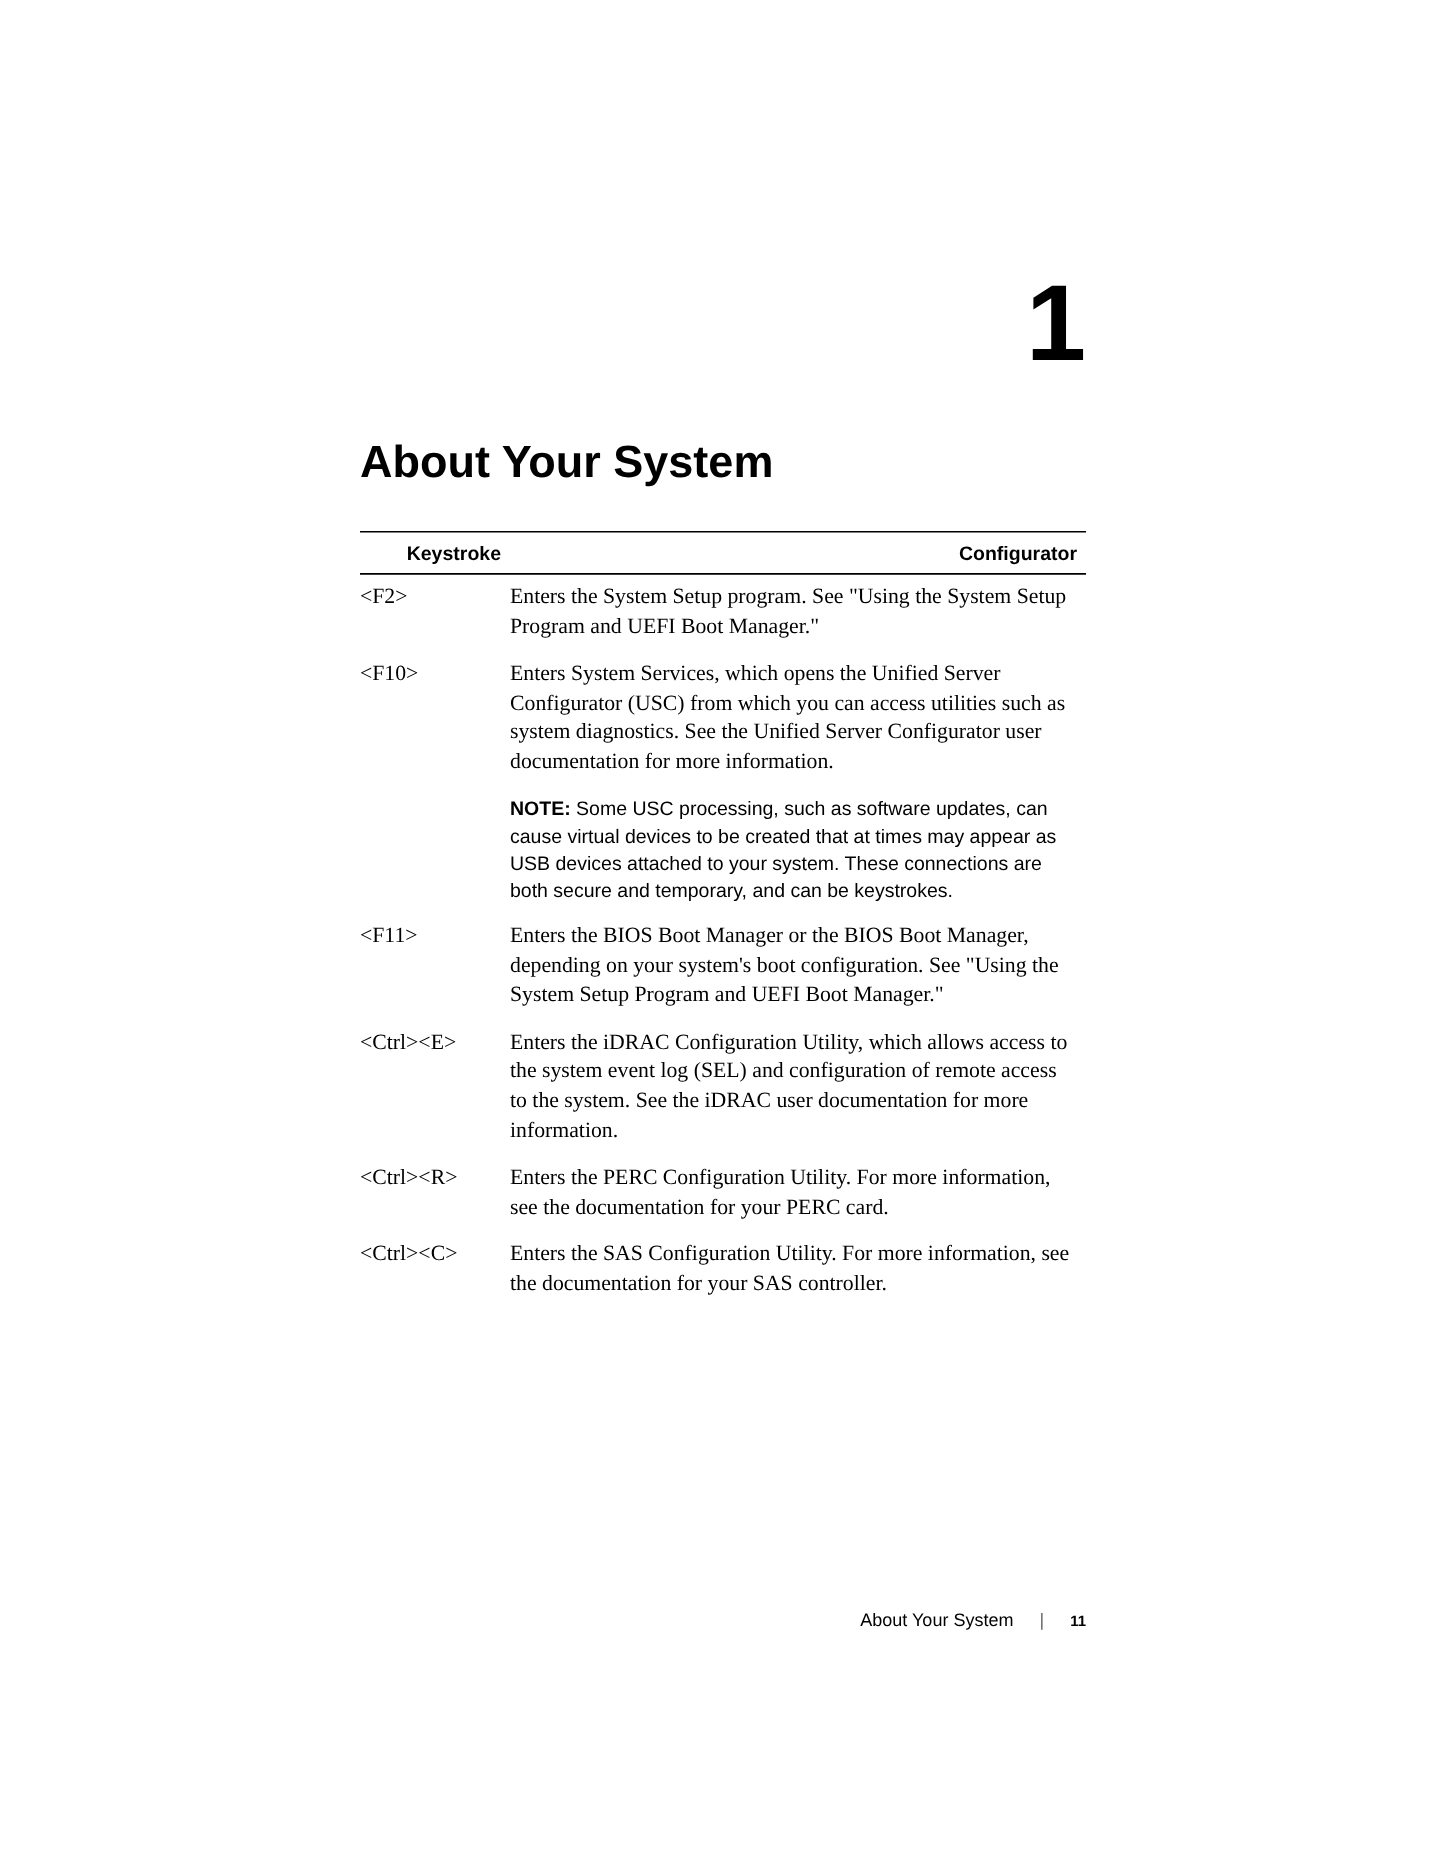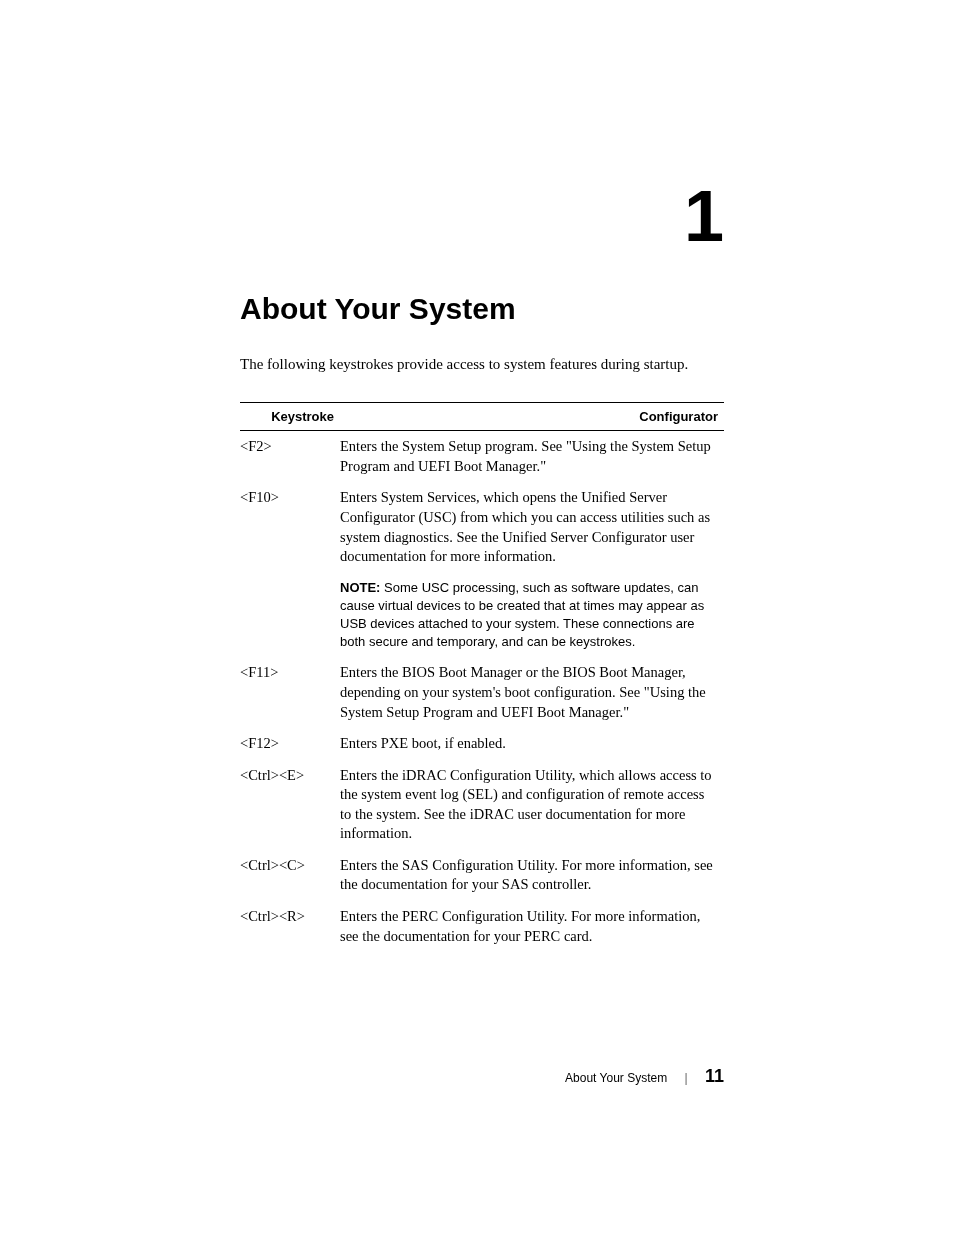--- a/index.html
+++ b/index.html
@@ -82,31 +82,30 @@
     right: 230px;
     font-family: Arial, Helvetica, sans-serif;
     font-size: 12px;
   }
   .footer .sep {
     margin: 0 14px;
     color: #666;
   }
   .footer .pnum {
     font-weight: 700;
-    font-size: 18px;
+    font-size: 10px;
     text-align: right;
   }
 </style>
 </head>
 <body>
 
 <div class="page">
   <div class="chapter-number">1</div>
   <h1 class="chapter-title">About Your System</h1>
-  <p class="intro">The following keystrokes provide access to system features during startup.</p>
 
   <table>
     <thead>
       <tr>
         <th>Keystroke</th>
         <th>Configurator</th>
       </tr>
     </thead>
     <tbody>
       <tr>
@@ -119,34 +118,30 @@
       </tr>
       <tr>
         <td class="key"></td>
         <td class="note-cell"><span class="note-label">NOTE:</span><span> Some USC processing, such as software updates, can cause virtual devices to be created that at times may appear as USB devices attached to your system. These connections are both secure and temporary, and can be keystrokes.</span></td>
       </tr>
       <tr>
         <td class="key">&lt;F11&gt;</td>
         <td>Enters the BIOS Boot Manager or the BIOS Boot Manager, depending on your system's boot configuration. See "Using the System Setup Program and UEFI Boot Manager."</td>
       </tr>
       <tr>
-        <td class="key">&lt;F12&gt;</td>
-        <td>Enters PXE boot, if enabled.</td>
-      </tr>
-      <tr>
         <td class="key">&lt;Ctrl&gt;&lt;E&gt;</td>
         <td>Enters the iDRAC Configuration Utility, which allows access to the system event log (SEL) and configuration of remote access to the system. See the iDRAC user documentation for more information.</td>
       </tr>
       <tr>
+        <td class="key">&lt;Ctrl&gt;&lt;R&gt;</td>
+        <td>Enters the PERC Configuration Utility. For more information, see the documentation for your PERC card.</td>
+      </tr>
+      <tr>
         <td class="key">&lt;Ctrl&gt;&lt;C&gt;</td>
         <td>Enters the SAS Configuration Utility. For more information, see the documentation for your SAS controller.</td>
-      </tr>
-      <tr>
-        <td class="key">&lt;Ctrl&gt;&lt;R&gt;</td>
-        <td>Enters the PERC Configuration Utility. For more information, see the documentation for your PERC card.</td>
       </tr>
     </tbody>
   </table>
 </div>
 
 <div class="footer">
   <span>About Your System</span>
   <span class="sep">|</span>
   <span class="pnum">11</span>
 </div>

